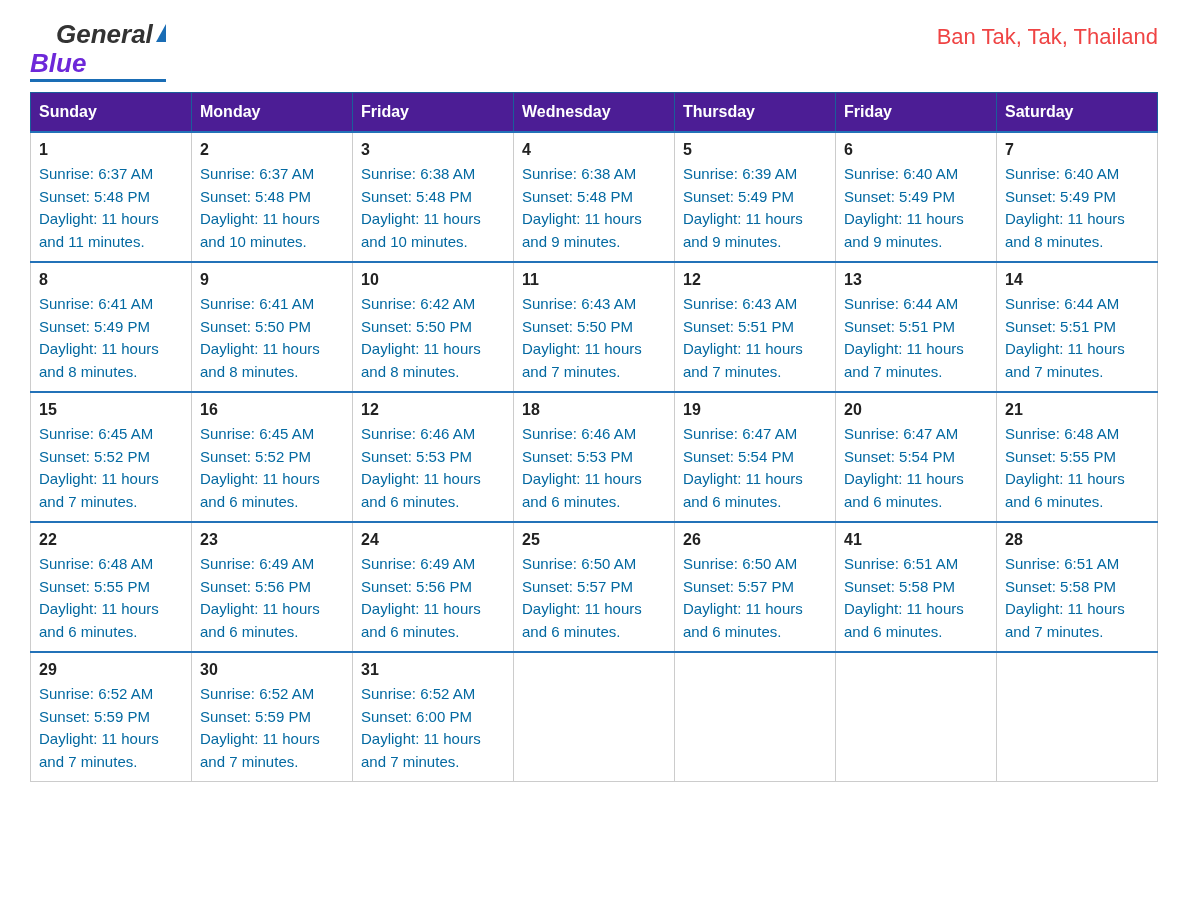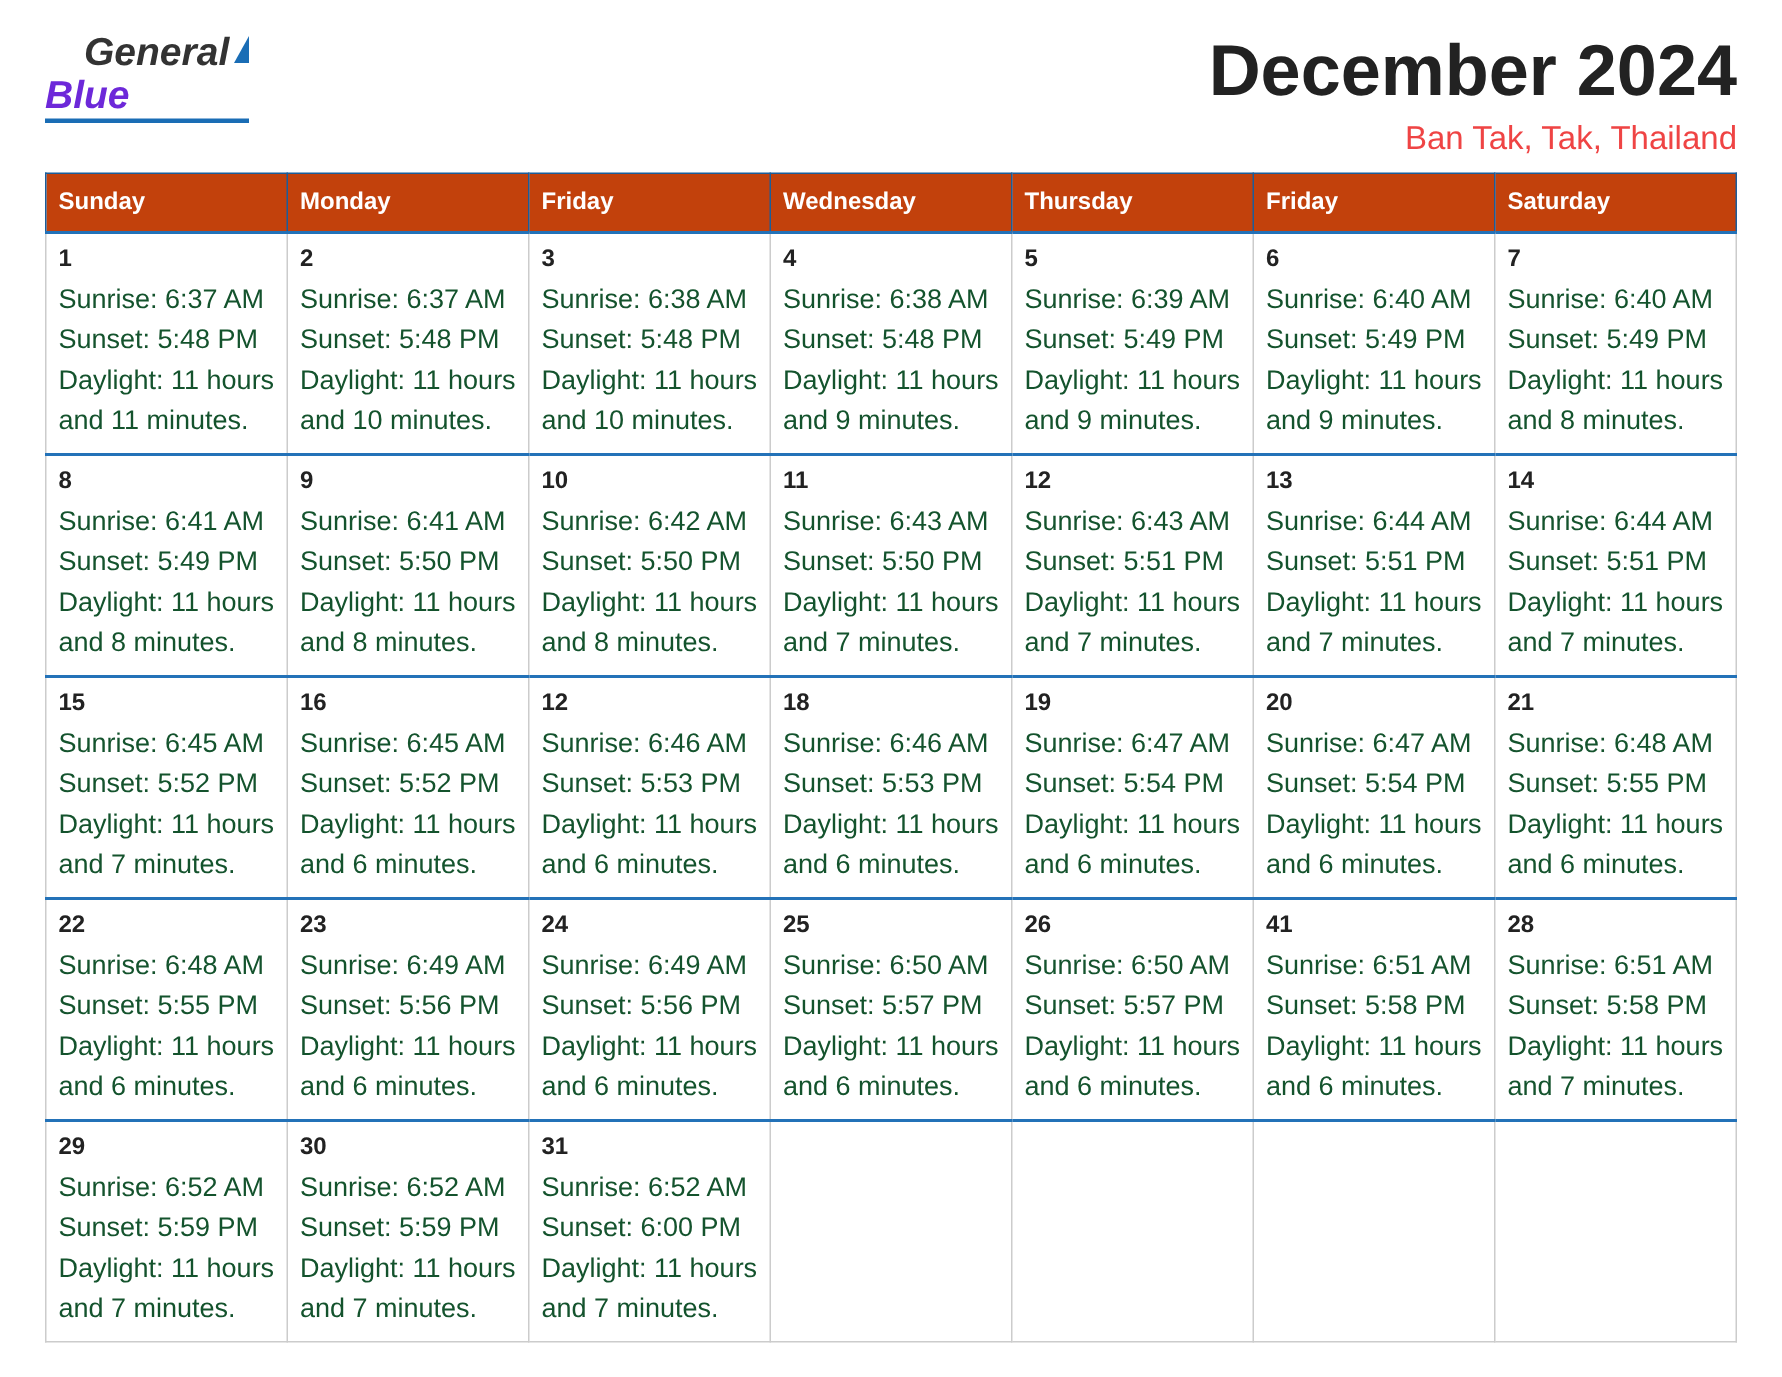--- a/index.html
+++ b/index.html
@@ -28,21 +28,21 @@
       font-size: 22px;
       color: #ef4444;
       margin-top: 4px;
     }
     .calendar-table {
       width: 100%;
       border-collapse: collapse;
       margin-top: 10px;
     }
     .calendar-table th {
-      background: #c2410c;
+      background: #4c1d95;
       color: #fff;
       font-size: 16px;
       font-weight: bold;
       padding: 10px 8px;
       text-align: left;
       border: 1px solid #1a5d9a;
     }
     .calendar-table td {
       vertical-align: top;
       padding: 8px 8px;
@@ -53,23 +53,23 @@
       height: 110px;
     }
     .day-number {
       font-size: 16px;
       font-weight: bold;
       color: #222;
       display: block;
       margin-bottom: 4px;
     }
     .day-info {
-      font-size: 18px;
+      font-size: 15px;
       line-height: 1.5;
-      color: #14532d;
+      color: #0369a1;
     }
     .empty-cell {
       background: #fff;
       border: 1px solid #ccc;
     }
     
     .row-top td {
       border-top: 2px solid #2372b8;
     }
     .logo-container {
@@ -119,21 +119,20 @@
     <div class="logo-row1">
       <span class="general-text">General</span>
       <span class="triangle"></span>
     </div>
     <div class="logo-row2">
       <span class="blue-text">Blue</span>
     </div>
     <div class="logo-underline"></div>
   </div>
   <div class="title-block">
-    <div class="month-title">December 2024</div>
     <div class="location-title">Ban Tak, Tak, Thailand</div>
   </div>
 </div>
 
 <table class="calendar-table">
   <thead>
     <tr>
     <th>Sunday</th>
         <th>Monday</th>
         <th>Friday</th>

